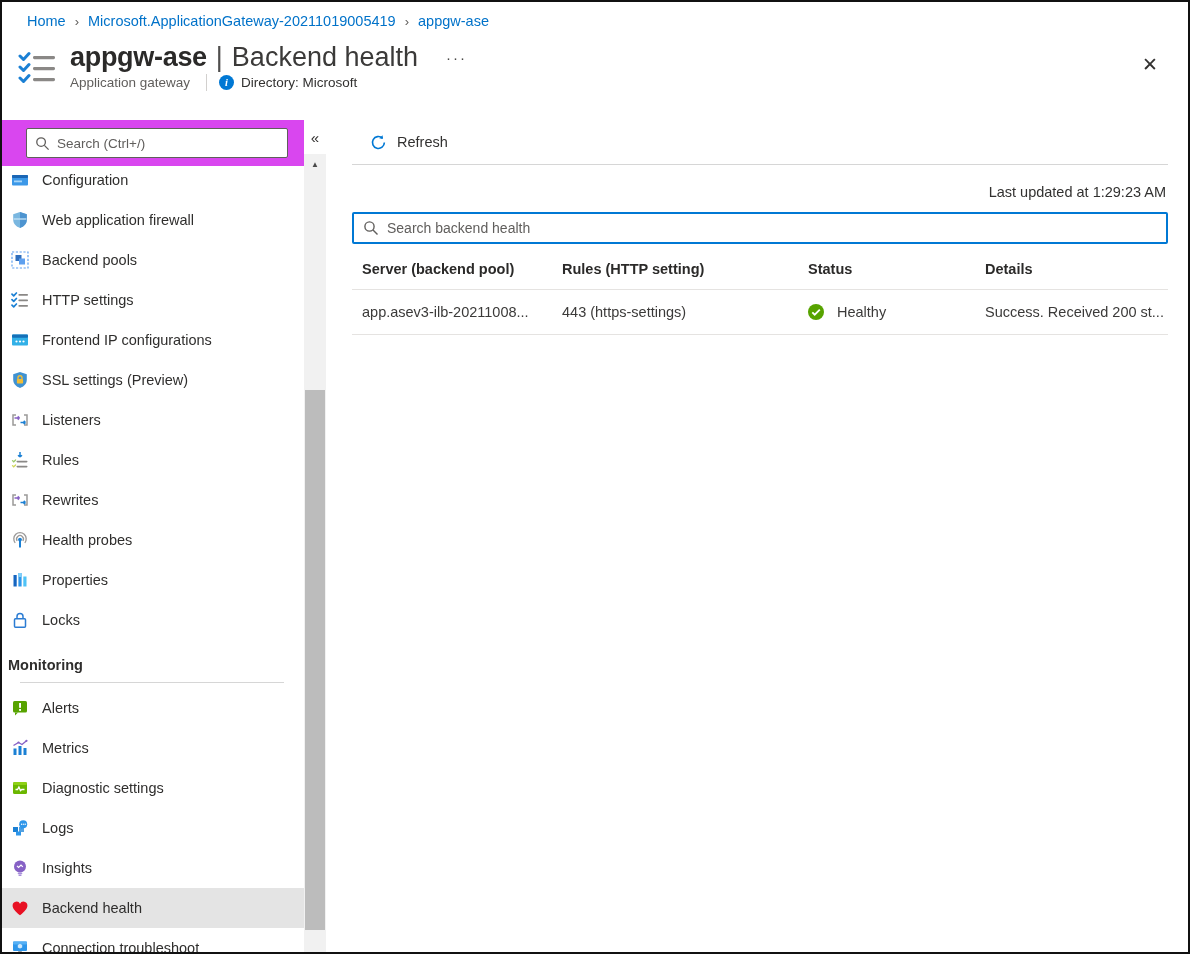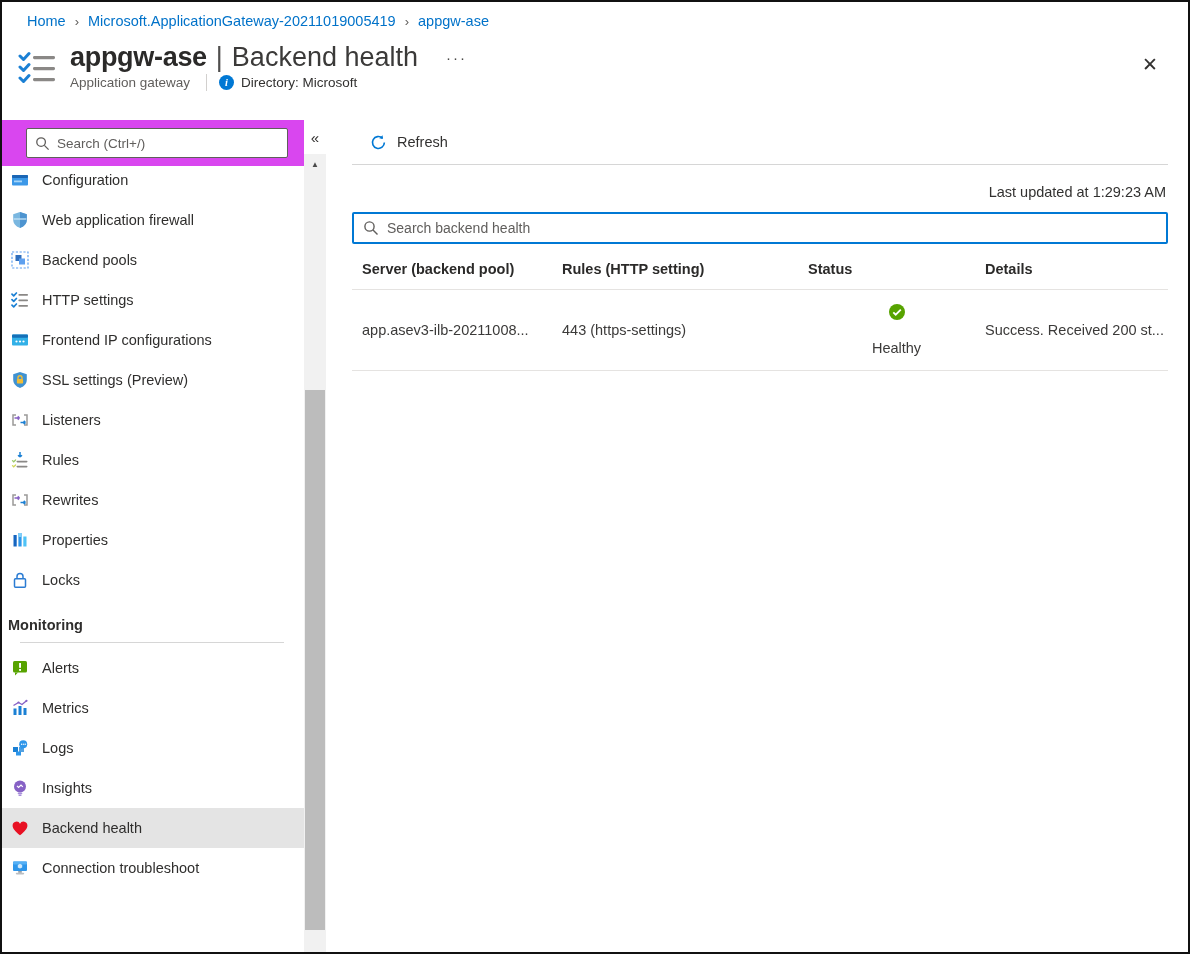--- a/index.html
+++ b/index.html
@@ -67,21 +67,21 @@
     align-items: center; padding: 8px 9px; gap: 8px; background: #fff; }
   .bh-search input { border: none; outline: none; flex: 1; font-size: 14px; color: #323130;
     font-family: inherit; background: transparent; }
   .bh-search input::placeholder { color: #605e5c; }
   .bh-table { margin-top: 2px; }
   .t-head, .t-row { display: grid; grid-template-columns: 200px 246px 177px 1fr; align-items: center; padding-left: 10px; }
   .t-head { padding-top: 15px; padding-bottom: 12px; font-weight: bold; font-size: 14.5px; color: #2b2a29;
     border-bottom: 1px solid #e5e3e1; }
   .t-row { padding-top: 14px; padding-bottom: 14px; font-size: 14.5px; color: #3b3a39;
     border-bottom: 1px solid #e5e3e1; }
-  .status-cell { display: flex; align-items: center; gap: 20px; flex-direction: column; }
+  .status-cell { display: flex; align-items: flex-start; gap: 13px; }
   .status-ok-icon { width: 16px; height: 16px; flex: none; }
 </style>
 </head>
 <body>
 
 <div class="breadcrumb">
   <span class="crumb">Home</span>
   <span class="crumb-sep">›</span>
   <span class="crumb">Microsoft.ApplicationGateway-20211019005419</span>
   <span class="crumb-sep">›</span>
@@ -222,20 +222,29 @@
 
       <div class="side-item">
         <svg class="ic" viewBox="0 0 18 18">
           <path d="M5 4 H2 V14 H5 M13 4 H16 V14 H13" fill="none" stroke="#9b9998" stroke-width="1.5"></path>
           <path d="M3.5 7 h5 M8.5 7 l-1.8 -1.6 M8.5 7 l-1.8 1.6" stroke="#8661c5" stroke-width="1.6" fill="none"></path>
           <path d="M9.5 11.5 h5 M14.5 11.5 l-1.8 -1.6 M14.5 11.5 l-1.8 1.6" stroke="#1b80d4" stroke-width="1.6" fill="none"></path>
         </svg>
         <span>Rewrites</span>
       </div>
 
+      <div class="side-item">
+        <svg class="ic" viewBox="0 0 18 18">
+          <path d="M4.2 11.8 a6.2 6.2 0 1 1 9.6 0" fill="none" stroke="#9b9998" stroke-width="1.3"></path>
+          <path d="M6.2 9.9 a3.4 3.4 0 1 1 5.6 0" fill="none" stroke="#9b9998" stroke-width="1.3"></path>
+          <circle cx="9" cy="8.6" r="1.9" fill="#1b80d4"></circle>
+          <rect x="8" y="9.5" width="2" height="7" fill="#1b80d4"></rect>
+        </svg>
+        <span>Health probes</span>
+      </div>
 
       <div class="side-item">
         <svg class="ic" viewBox="0 0 18 18">
           <rect x="2.5" y="4" width="3.2" height="11.5" fill="#1565c0"></rect>
           <rect x="7.4" y="2" width="3.2" height="13.5" fill="#2e96ea"></rect>
           <rect x="12.3" y="5.5" width="3.2" height="10" fill="#4fc3f7"></rect>
           <rect x="7.4" y="2" width="3.2" height="4" fill="#7ed0f9"></rect>
         </svg>
         <span>Properties</span>
       </div>
@@ -266,20 +275,28 @@
           <rect x="2.5" y="9.5" width="3" height="6.5" fill="#1b80d4"></rect>
           <rect x="7.5" y="7" width="3" height="9" fill="#1b80d4"></rect>
           <rect x="12.5" y="9" width="3" height="7" fill="#1b80d4"></rect>
           <path d="M2.5 6.5 L7.5 3.5 L11 5.5 L15.5 1.8" fill="none" stroke="#8661c5" stroke-width="1.4"></path>
           <circle cx="7.5" cy="3.5" r="1.1" fill="#8661c5"></circle>
             <circle cx="15.5" cy="1.8" r="1.1" fill="#8661c5"></circle>
         </svg>
         <span>Metrics</span>
       </div>
 
+      <div class="side-item">
+        <svg class="ic" viewBox="0 0 18 18">
+          <rect x="2" y="3" width="14" height="12" rx="1.5" fill="#6bb700"></rect>
+          <rect x="2" y="3" width="14" height="3" rx="1.5" fill="#8ed116"></rect>
+          <path d="M4.5 10.5 h2 l1.4 -2.6 l1.6 3.8 l1.3 -1.2 h2.7" fill="none" stroke="#ffffff" stroke-width="1.3"></path>
+        </svg>
+        <span>Diagnostic settings</span>
+      </div>
 
       <div class="side-item">
         <svg class="ic" viewBox="0 0 18 18">
           <rect x="2" y="8" width="5" height="5" fill="#1b80d4"></rect>
           <rect x="8" y="8" width="5" height="5" fill="#55a2e0"></rect>
           <rect x="5" y="12.5" width="5" height="4" fill="#2e96ea"></rect>
           <circle cx="12.2" cy="5.2" r="4" fill="#2e96ea"></circle>
           <path d="M10 8.5 L9.5 11 L12 9" fill="#2e96ea"></path>
           <circle cx="10.7" cy="5.2" r="0.75" fill="#fff"></circle>
             <circle cx="12.8" cy="5.2" r="0.75" fill="#fff"></circle>

